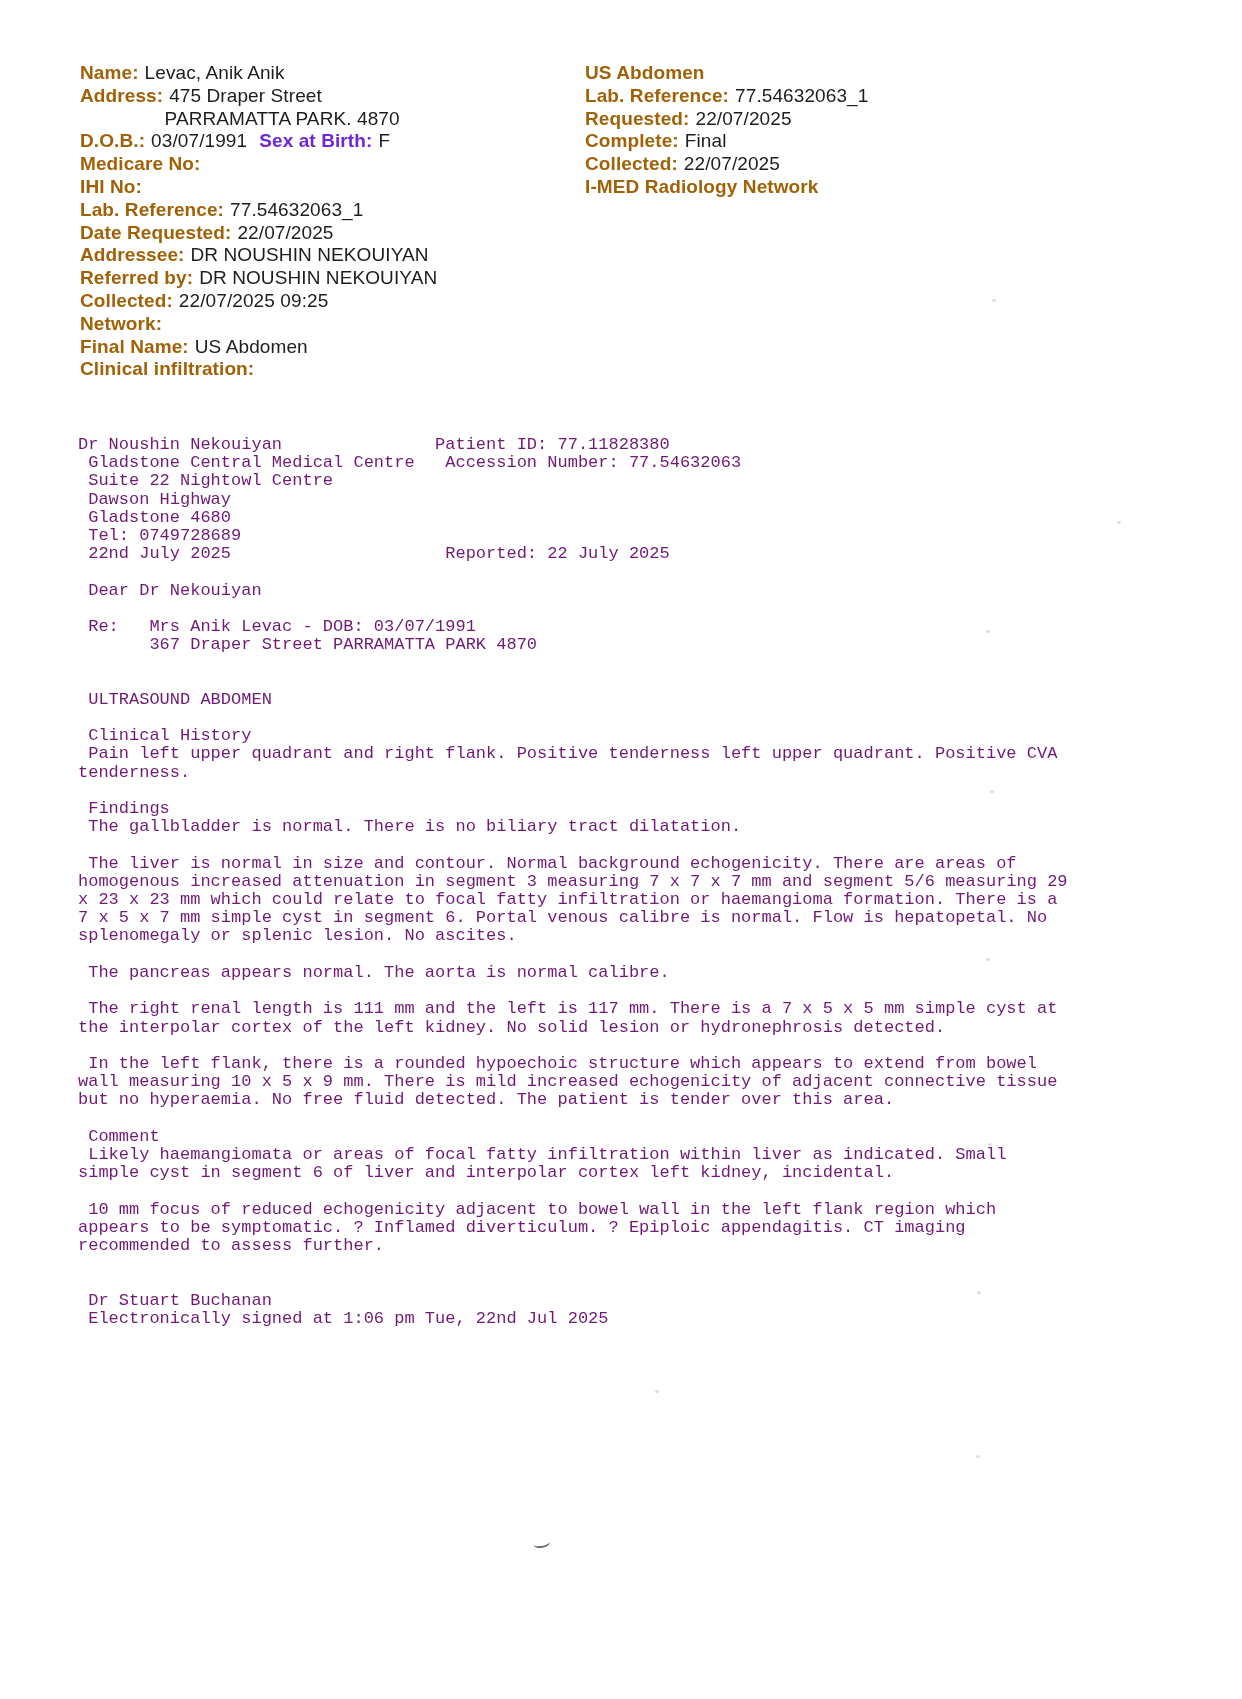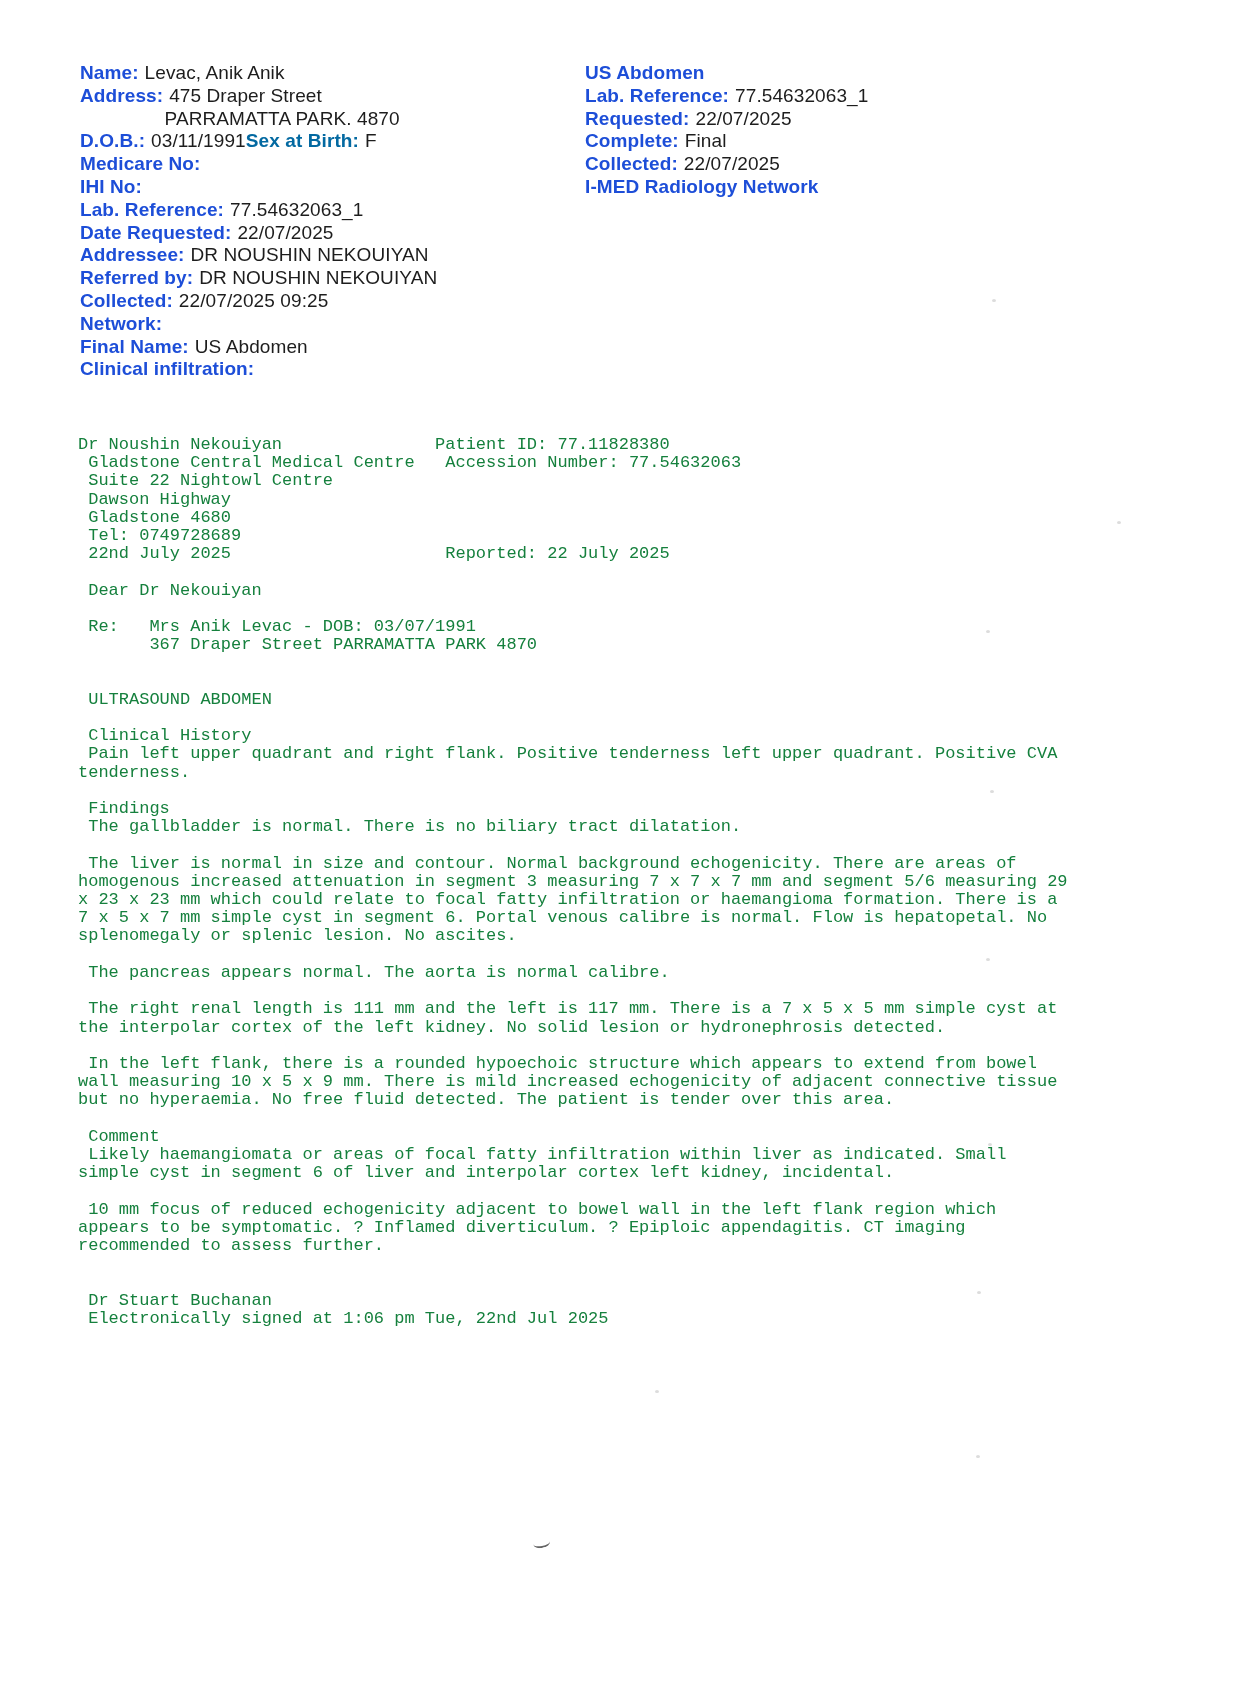--- a/index.html
+++ b/index.html
@@ -16,33 +16,33 @@
     position:absolute;
     font-size:19px;
     line-height:22.8px;
     letter-spacing:0.1px;
     color:#1d1d1d;
     white-space:nowrap;
   }
   .info-left{left:80px;top:62px;}
   .info-right{left:585px;top:62px;}
   .info-row{height:22.8px;}
-  .field-label{font-weight:700;color:#1d4ed8;margin-right:6px;margin-top:24px;}
+  .field-label{font-weight:700;color:#a16207;margin-right:6px;margin-top:24px;}
   .field-label:empty{margin-right:0;}
-  .field-label2{font-weight:700;color:#0369a1;margin-right:6px;}
+  .field-label2{font-weight:700;color:#6d28d9;margin-left:12px;margin-right:6px;}
   .indent{padding-left:47px;text-align:center;}
   
   .report-pre{
     position:absolute;
     left:78px;top:436px;
     margin:0;
     font-family:"Liberation Mono","DejaVu Sans Mono",monospace;
     font-size:17px;
     line-height:18.2px;
-    color:#15803d;
+    color:#701a75;
     white-space:pre;
   }
   
   .speck{
     position:absolute;width:4px;height:3px;border-radius:50%;
     background:#bfbfbf;opacity:.55;
   }
   .pen-mark{
     position:absolute;left:533px;top:1538px;
     width:17px;height:8px;
@@ -54,21 +54,21 @@
 </style>
 </head>
 <body>
 
 <div class="page">
 
   <div class="info-block info-left">
     <div class="info-row"><span class="field-label">Name:</span><span class="field-value">Levac, Anik Anik</span></div>
     <div class="info-row"><span class="field-label">Address:</span><span class="field-value">475 Draper Street</span></div>
     <div class="info-row indent"><span class="field-label"></span><span class="field-value">PARRAMATTA PARK. 4870</span></div>
-    <div class="info-row"><span class="field-label">D.O.B.:</span><span class="field-value">03/11/1991</span><span class="field-label2">Sex at Birth:</span><span class="field-value">F</span></div>
+    <div class="info-row"><span class="field-label">D.O.B.:</span><span class="field-value">03/07/1991</span><span class="field-label2">Sex at Birth:</span><span class="field-value">F</span></div>
     <div class="info-row"><span class="field-label">Medicare No:</span><span class="field-value"></span></div>
     <div class="info-row"><span class="field-label">IHI No:</span><span class="field-value"></span></div>
     <div class="info-row"><span class="field-label">Lab. Reference:</span><span class="field-value">77.54632063_1</span></div>
     <div class="info-row"><span class="field-label">Date Requested:</span><span class="field-value">22/07/2025</span></div>
     <div class="info-row"><span class="field-label">Addressee:</span><span class="field-value">DR NOUSHIN NEKOUIYAN</span></div>
     <div class="info-row"><span class="field-label">Referred by:</span><span class="field-value">DR NOUSHIN NEKOUIYAN</span></div>
     <div class="info-row"><span class="field-label">Collected:</span><span class="field-value">22/07/2025 09:25</span></div>
     <div class="info-row"><span class="field-label">Network:</span><span class="field-value"></span></div>
     <div class="info-row"><span class="field-label">Final Name:</span><span class="field-value">US Abdomen</span></div>
     <div class="info-row"><span class="field-label">Clinical infiltration:</span><span class="field-value"></span></div>

